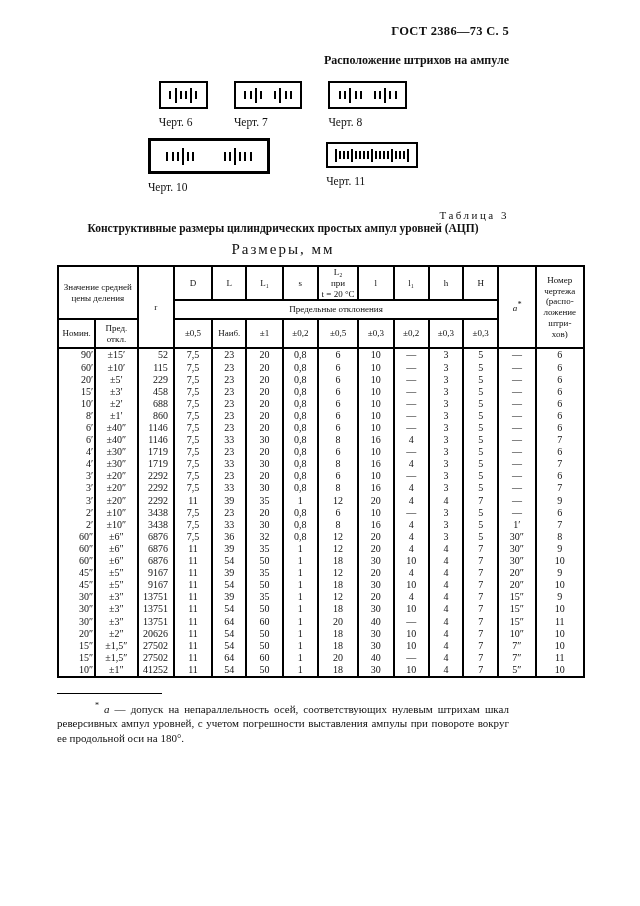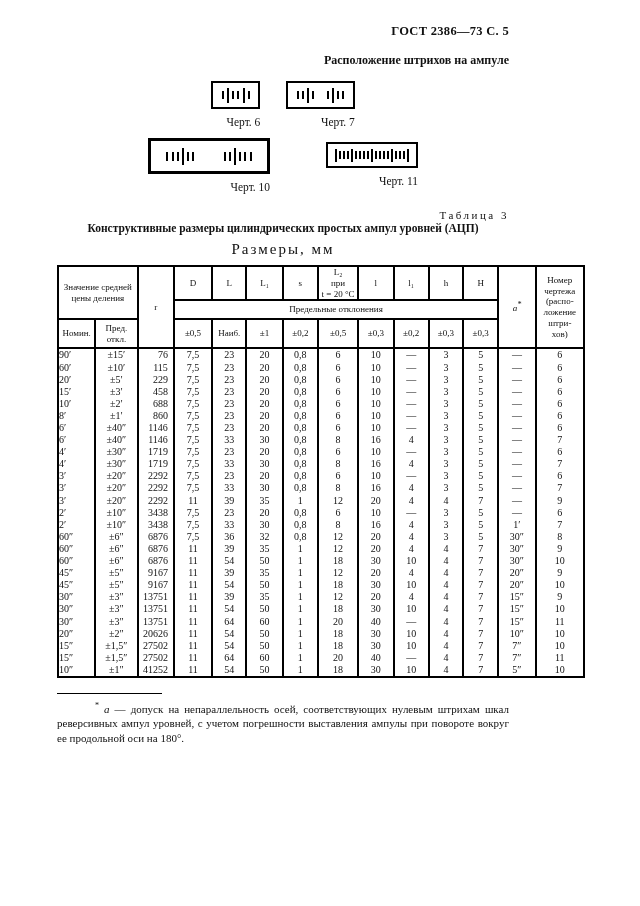--- a/index.html
+++ b/index.html
@@ -8,21 +8,21 @@
        -webkit-font-smoothing:antialiased}
   .page{padding:24px 55px 0 57px;box-sizing:border-box;width:564px}
 
   .gost{ text-align:right;font-weight:bold;font-size:12.5px;letter-spacing:.3px }
 
   .fig-title{ text-align:right;font-weight:bold;font-size:12px;margin-top:14px }
 
   .fig-row{ display:flex;justify-content:center;align-items:flex-start;margin-top:13px }
   .fig-row1{ gap:26px }
   .fig-row2{ gap:56px;margin-top:10px }
-  .fig{ text-align:right }
+  .fig{ text-align:left }
   .ampoule{ border:2px solid #000;height:24px;display:flex;align-items:center;
             justify-content:center;padding:0 7px;margin:0 auto }
   .tick{ width:2px;background:#000;margin:0 1.6px;flex:0 0 auto }
   .tick.short{ height:8px } .tick.tall{ height:15px }
   .gap{ width:9px;flex:0 0 auto } .gap.big{ width:26px }
   .ampoule.lg{ height:30px;border-width:3px;padding:0 14px }
   .ampoule.lg .tick.tall{ height:17px } .ampoule.lg .tick.short{ height:9px }
   .ampoule.dense{ height:22px;padding:0 6px;margin-top:4px }
   .ampoule.dense .tick{ margin:0 1px }
   .ampoule.dense .tick.tall{ height:13px } .ampoule.dense .tick.short{ height:8px }
@@ -39,21 +39,21 @@
   table.main thead th{ font-size:9px;line-height:1.2;vertical-align:middle }
   th.h-val{ height:46px;font-size:9.5px;padding:0 4px }
   th.h-lim{ height:17px }
   th.h-sub{ height:27px }
   th.sym{ font-size:10px }
   .ml{ white-space:pre-line }
   th.h-a{ font-style:italic;font-size:10px }
   th.h-draw{ font-size:8.5px;line-height:1.25 }
   table.main tbody td{ border-top:0;border-bottom:0;font-size:10px;height:12.1px;
               line-height:12px }
-  table.main tbody td:nth-child(1){ text-align:left;padding-right:20px }
+  table.main tbody td:nth-child(1){ text-align:right;padding-right:1px }
   table.main tbody td:nth-child(3){ text-align:right;padding-right:5px }
 
   .footnote-rule{ width:105px;border-top:1.5px solid #000;margin-top:15px }
   .footnote, .note{ font-size:11px;line-height:1.32;text-align:justify;
               text-indent:38px;margin:7px 0 0 }
   .note{ margin-top:13px }
   .note .note-label{ letter-spacing:1.5px }
   sup{ font-size:8px }
 </style>
 </head>
@@ -83,20 +83,36 @@
           <span class="tick short"></span>
           <span class="tick tall"></span>
           <span class="tick short"></span>
           <span class="gap"></span>
           <span class="tick short"></span>
           <span class="tick tall"></span>
           <span class="tick short"></span>
           <span class="tick short"></span>
         </div>
       <div class="fig-caption">Черт. 7</div>
+    </div>
+    <div class="fig">
+      <div class="ampoule">
+          <span class="tick short"></span>
+          <span class="tick short"></span>
+          <span class="tick tall"></span>
+          <span class="tick short"></span>
+          <span class="tick short"></span>
+          <span class="gap"></span>
+          <span class="tick short"></span>
+          <span class="tick short"></span>
+          <span class="tick tall"></span>
+          <span class="tick short"></span>
+          <span class="tick short"></span>
+        </div>
+      <div class="fig-caption">Черт. 8</div>
     </div>
   </div>
 
   <div class="fig-row fig-row2">
     <div class="fig">
       <div class="ampoule lg">
           <span class="tick short"></span>
           <span class="tick short"></span>
           <span class="tick short"></span>
           <span class="tick tall"></span>
@@ -197,21 +213,21 @@
         <th class="h-sub">±0,3</th>
         <th class="h-sub">±0,2</th>
         <th class="h-sub">±0,3</th>
         <th class="h-sub">±0,3</th>
       </tr>
     </thead>
     <tbody>
         <tr>
           <td>90′</td>
           <td>±15′</td>
-          <td>76</td>
+          <td>52</td>
           <td>7,5</td>
           <td>23</td>
           <td>20</td>
           <td>0,8</td>
           <td>6</td>
           <td>10</td>
           <td>—</td>
           <td>3</td>
           <td>5</td>
           <td>—</td>

